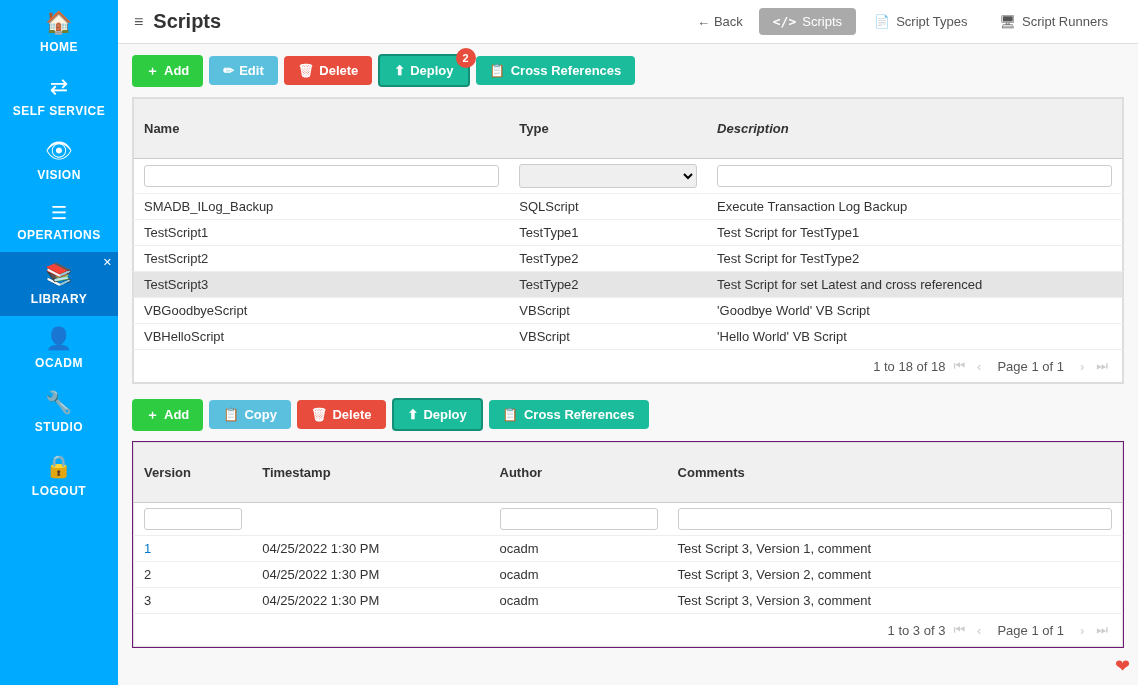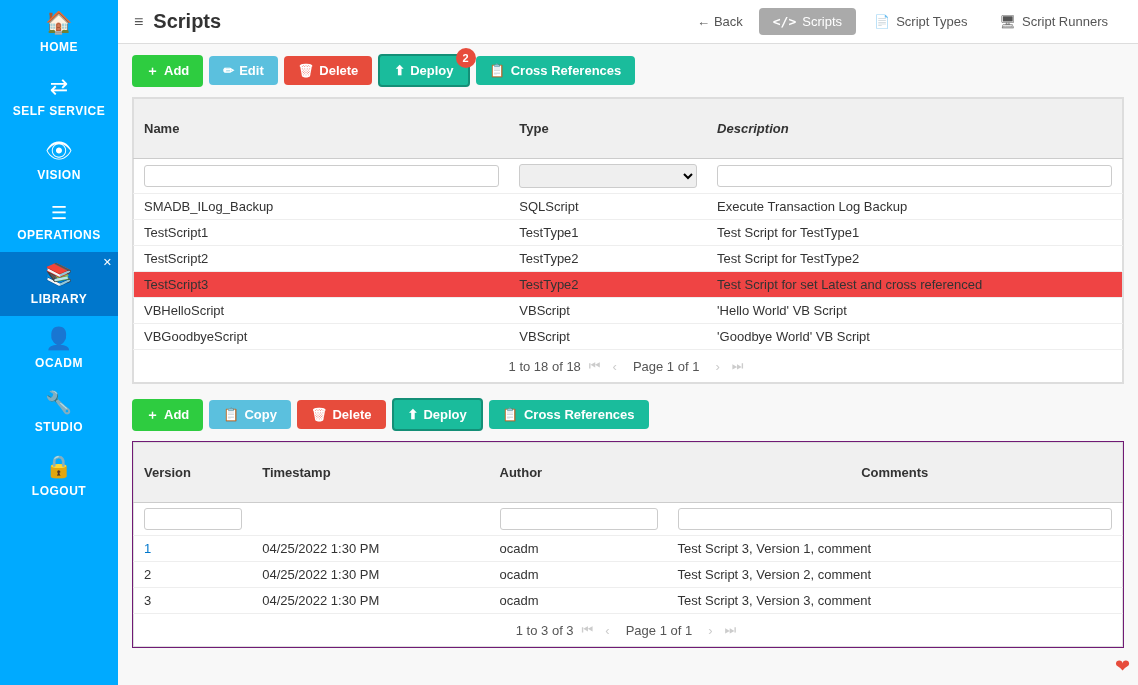--- a/index.html
+++ b/index.html
@@ -157,35 +157,35 @@
       font-weight: bold;
       color: #333;
       border-bottom: 1px solid #ccc;
     }
     .data-table td {
       padding: 5px 10px;
       border-bottom: 1px solid #eee;
       color: #333;
     }
     .data-table tr.selected {
-      background: #ef4444;
+      background: #e5e5e5;
     }
     .filter-row td input, .filter-row td select {
       width: 100%;
       padding: 3px 5px;
       border: 1px solid #ccc;
       border-radius: 3px;
       font-size: 12px;
     }
 
     
     .pagination {
       display: flex;
       align-items: center;
-      justify-content: center;
+      justify-content: flex-end;
       padding: 6px 10px;
       background: white;
       border: 1px solid #ddd;
       border-top: none;
       gap: 4px;
       color: #555;
       font-size: 12px;
     }
     .pagination .page-info { margin: 0 8px; }
     .pagination button {
@@ -336,28 +336,28 @@
             <td>TestScript2</td>
             <td>TestType2</td>
             <td>Test Script for TestType2</td>
           </tr>
           <tr class="selected">
             <td>TestScript3</td>
             <td>TestType2</td>
             <td>Test Script for set Latest and cross referenced</td>
           </tr>
           <tr>
+            <td>VBGoodbyeScript</td>
+            <td>VBScript</td>
+            <td>'Goodbye World' VB Script</td>
+          </tr>
+          <tr>
             <td>VBHelloScript</td>
             <td>VBScript</td>
             <td>'Hello World' VB Script</td>
-          </tr>
-          <tr>
-            <td>VBGoodbyeScript</td>
-            <td>VBScript</td>
-            <td>'Goodbye World' VB Script</td>
           </tr>
         </tbody>
       </table>
       <div class="pagination">
         <span>1 to 18 of 18</span>
         <button disabled="">⏮</button>
         <button disabled="">‹</button>
         <span class="page-info">Page 1 of 1</span>
         <button disabled="">›</button>
         <button disabled="">⏭</button>
@@ -389,21 +389,21 @@
       </button>
     </div>
 
     <div style="border:1px solid #701a75; background:#b91c1c;">
       <table class="data-table">
         <thead>
           <tr>
             <th style="width:12%;">Version</th>
             <th style="width:24%;">Timestamp</th>
             <th style="width:18%;">Author</th>
-            <th style="width:46%;text-align:center;">Comments</th>
+            <th style="width:46%;">Comments</th>
           </tr>
         </thead>
         <tbody>
           <tr class="filter-row">
             <td><input type="text" style=""></td>
             <td></td>
             <td><input type="text" style=""></td>
             <td><input type="text" style=""></td>
           </tr>
           <tr>

